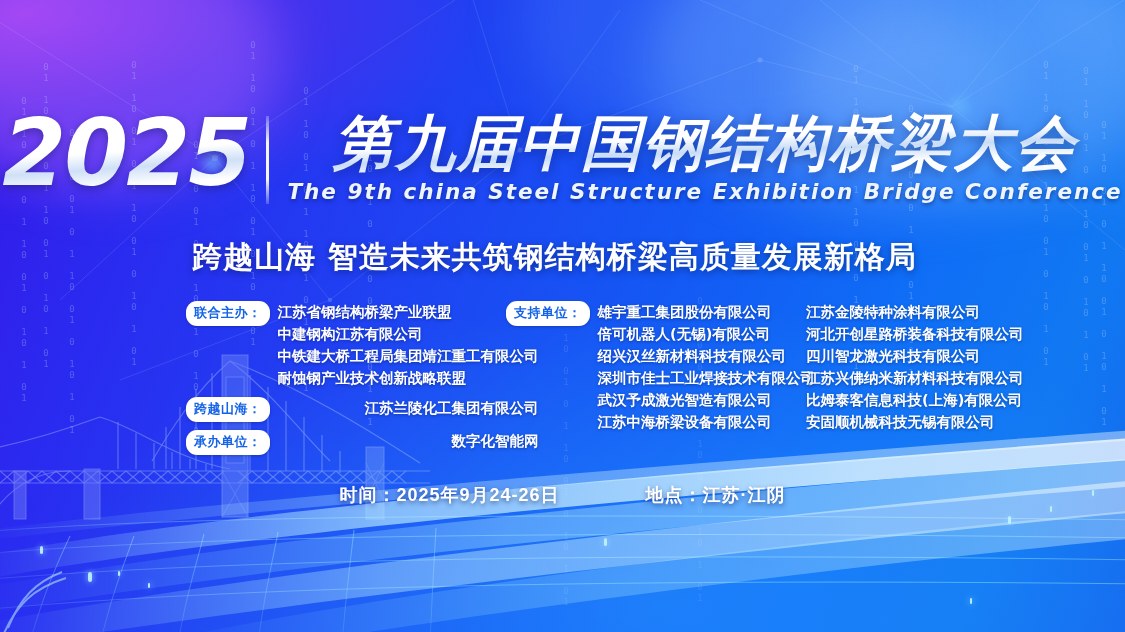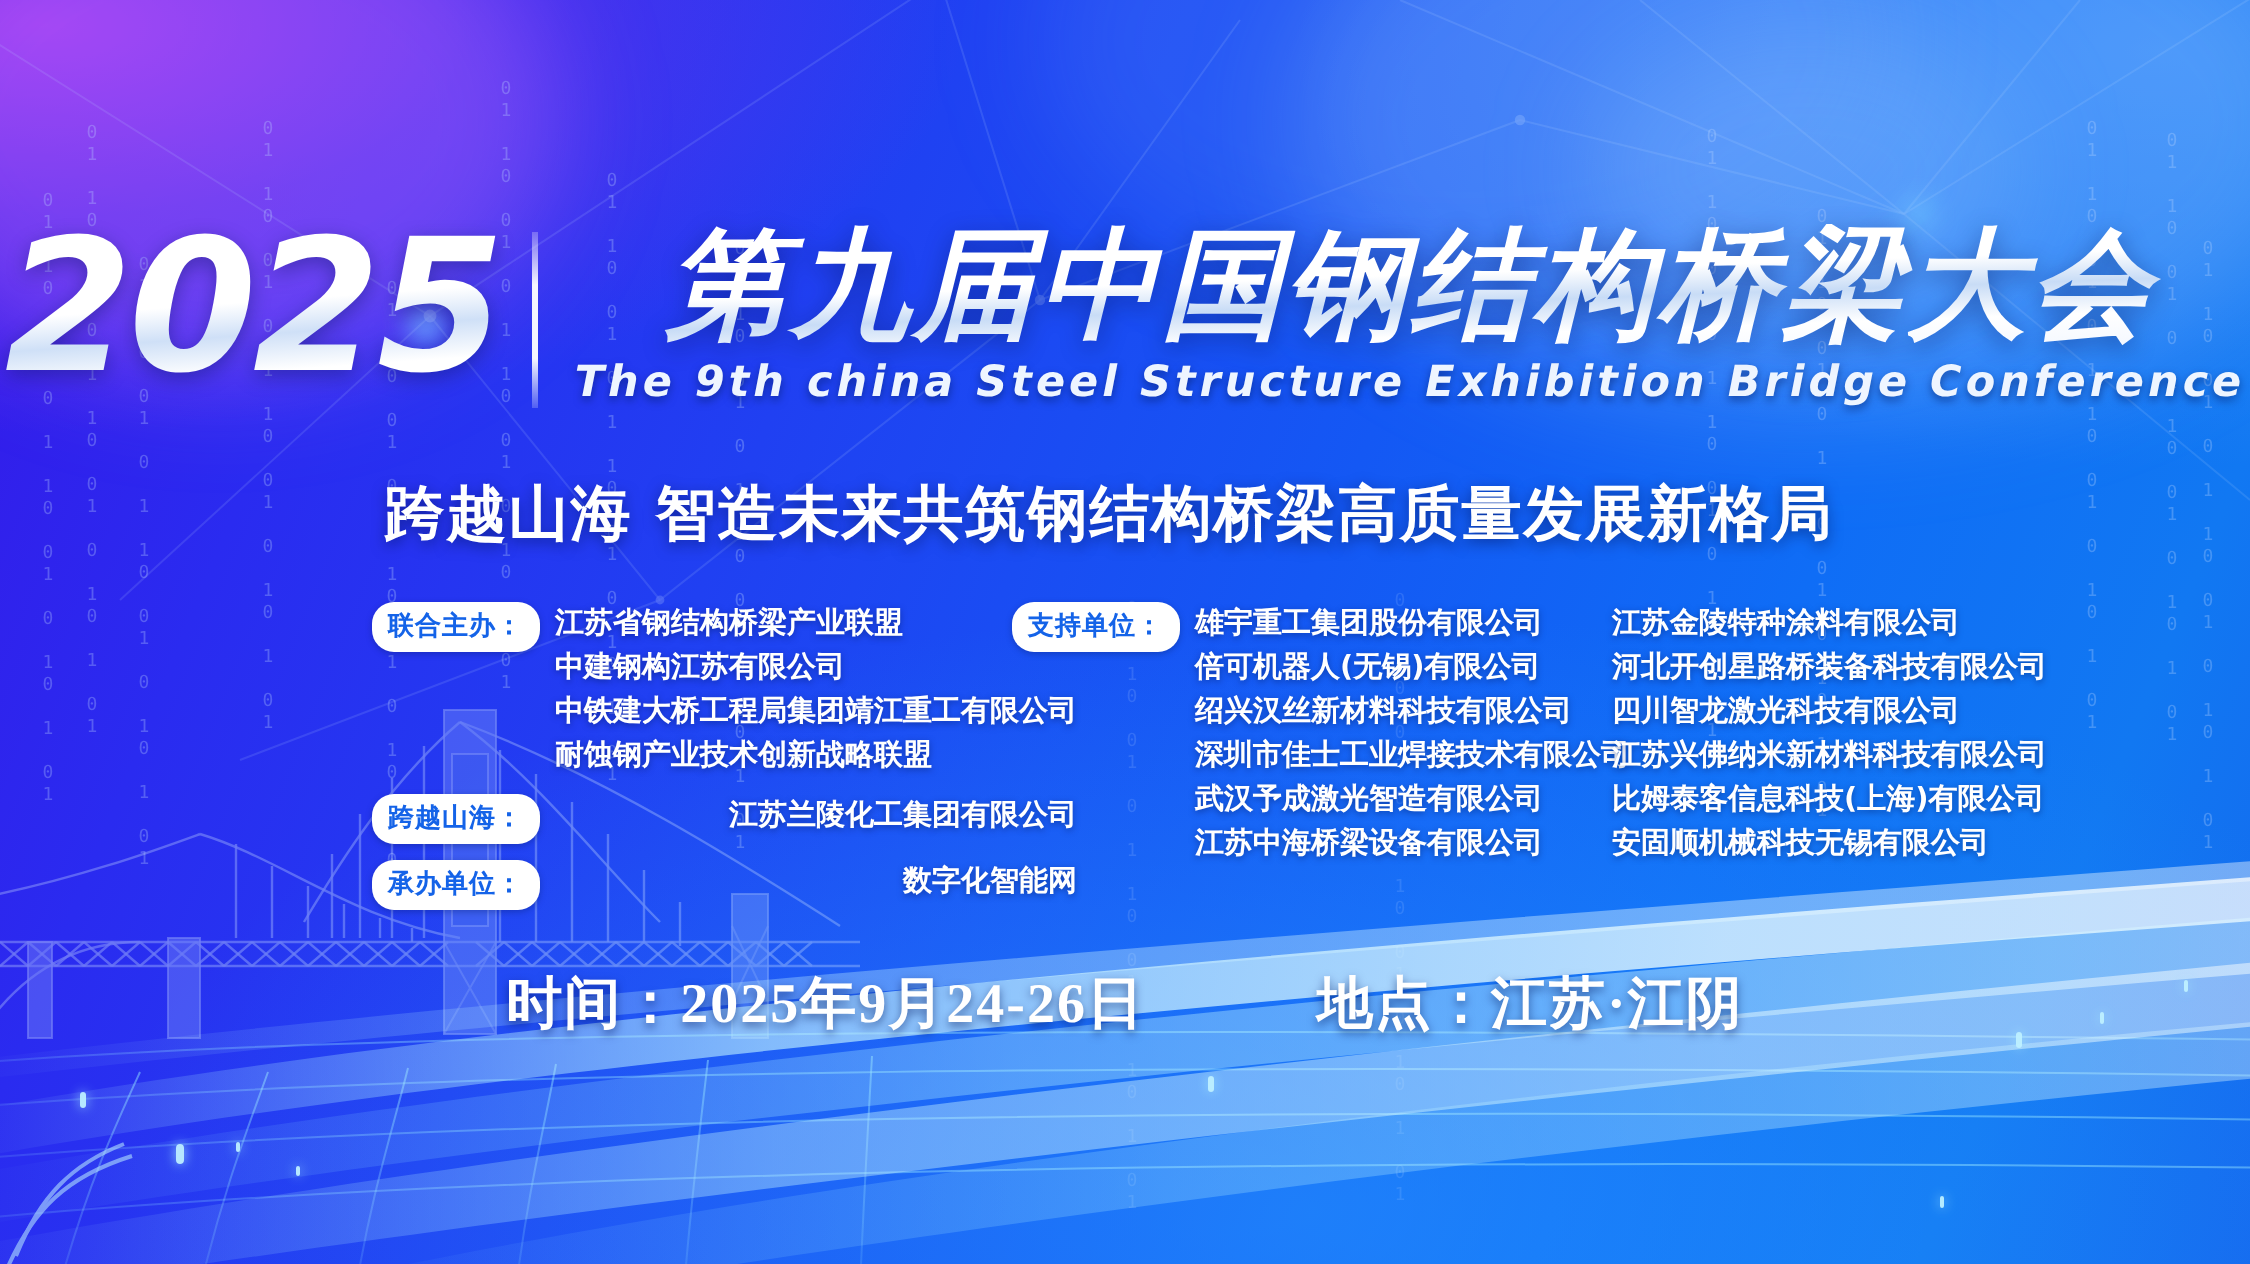--- a/index.html
+++ b/index.html
@@ -116,24 +116,24 @@
   .grp.spaced{margin-top:7px;}
   .colC .line{text-align:left;}
 
   
   .foot{
     position:absolute;left:0;right:0;top:483px;
     display:flex;justify-content:center;align-items:center;
     gap:86px;
   }
   .foot .item{
-    font-size:28px;font-weight:bold;color:#ffffff;letter-spacing:1px;
+    font-size:18px;font-weight:bold;color:#ffffff;letter-spacing:1px;
     text-shadow:0 2px 5px rgba(3,20,90,.55);
     white-space:nowrap;
-    font-family:Liberation Serif, serif;
+    font-family:Liberation Sans, sans-serif;
   }
 </style>
 </head>
 <body>
 
 <div class="banner">
 
   <div class="cloud c1"></div>
   <div class="cloud c2"></div>
   <div class="cloud c3"></div>

